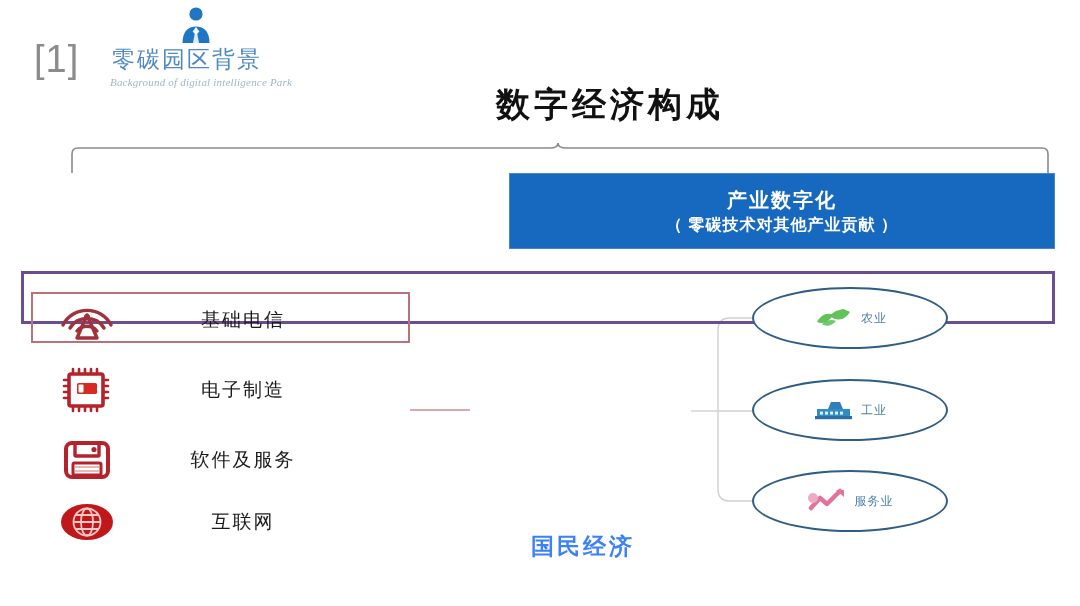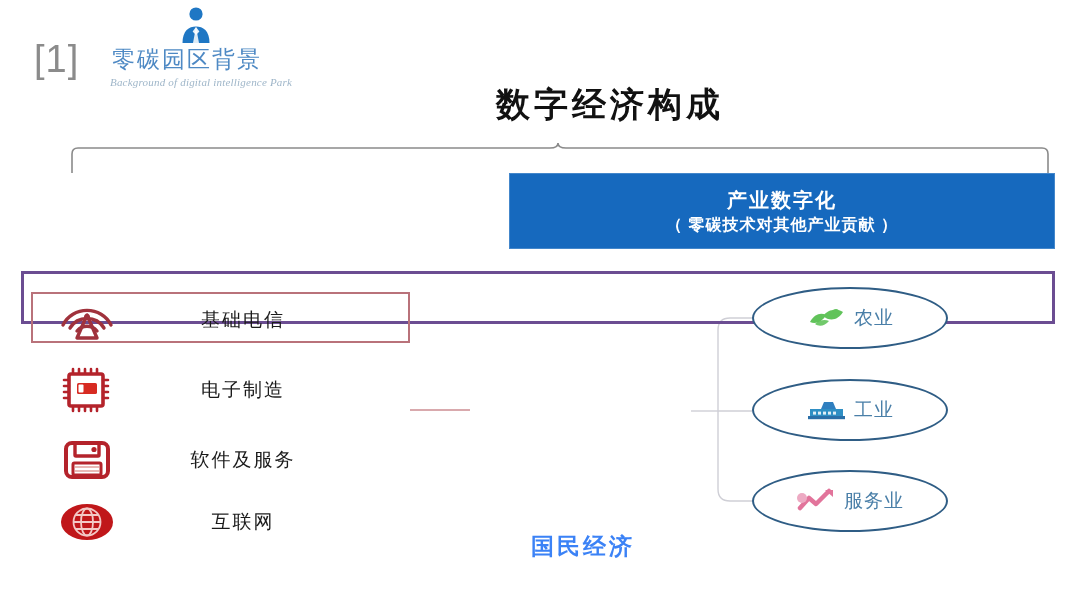--- a/index.html
+++ b/index.html
@@ -108,21 +108,21 @@
   }
 
   
   .r-oval {
     position: absolute; width: 196px; height: 62px;
     border: 2.5px solid #2f5d85; border-radius: 50%;
     display: flex; align-items: center; justify-content: center;
     gap: 6px; background: #fff;
   }
   .r-oval .rtx {
-    font-size: 19px; color: #4a7fa8; letter-spacing: 1px;
+    font-size: 12px; color: #4a7fa8; letter-spacing: 1px;
     font-family: Liberation Sans, sans-serif;
   }
   .r-oval .ric { width: 42px; height: 30px; display: flex; align-items: center; justify-content: center; }
   #ov0 { left: 752px; top: 287px; }
   #ov1 { left: 752px; top: 379px; }
   #ov2 { left: 752px; top: 470px; }
 
   
   .bottom-cap {
     position: absolute; left: 468px; top: 531px; width: 230px;

